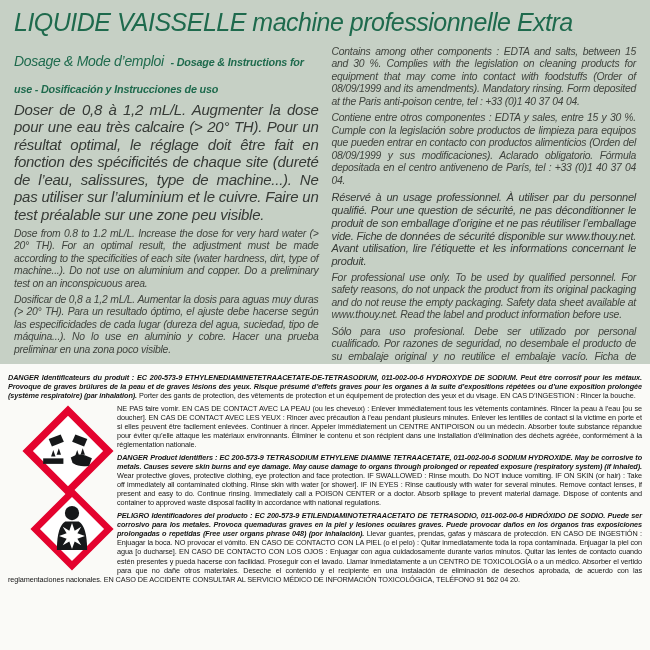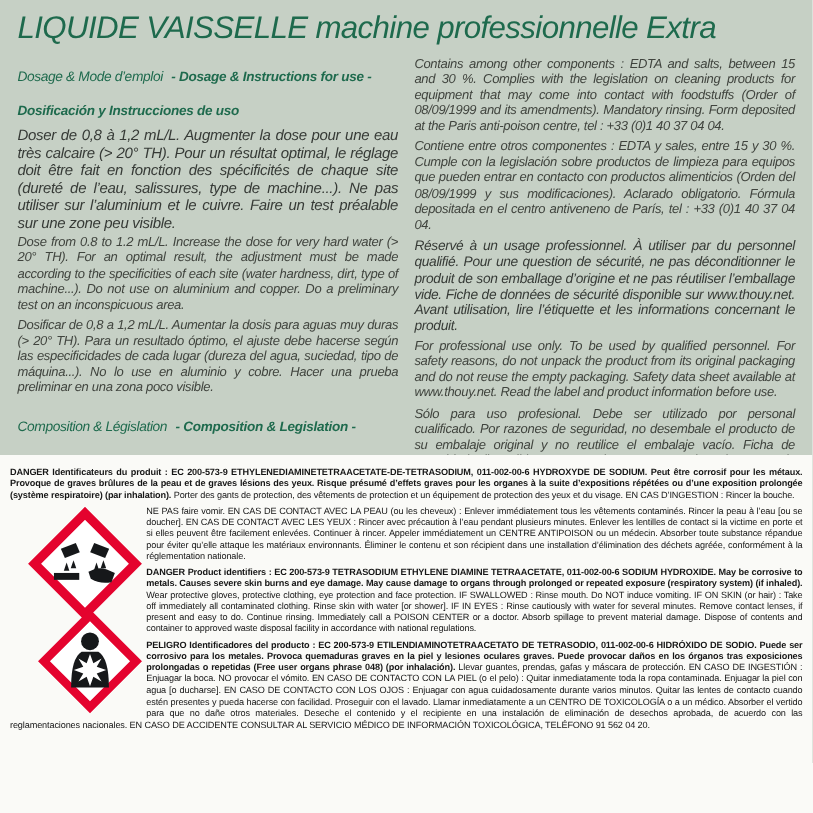--- a/index.html
+++ b/index.html
@@ -25,26 +25,26 @@
     margin: 0 0 7px;
     font-size: 11.5px; letter-spacing: -0.2px;
     color: #83a593;
   }
 
   
   .columns { display: flex; gap: 13px; }
   .col { flex: 1; min-width: 0; }
 
   .sec-heading { color: #1e6a4d; margin: 7px 0 2px; line-height: 1.12; }
-  .sec-heading .main { font-size: 11px; font-weight: 400; letter-spacing: -0.3px; }
+  .sec-heading .main { font-size: 14px; font-weight: 400; letter-spacing: -0.3px; }
   .sec-heading .sub  { font-size: 10.8px; font-weight: 700; letter-spacing: -0.2px; }
 
   .p-fr {
     margin: 2px 0 4px;
-    font-size: 12px; line-height: 1.17; letter-spacing: -0.25px;
+    font-size: 15px; line-height: 1.17; letter-spacing: -0.25px;
     color: #363a36; text-align: justify;
   }
   .p-fr-big { font-size: 11px; line-height: 1.16; }
   .p-sub {
     margin: 4px 0;
     font-size: 10.4px; line-height: 1.2; letter-spacing: -0.25px;
     color: #40443e; text-align: justify;
   }
 
   
@@ -53,21 +53,21 @@
     background: #fafaf7;
     padding: 9px 8px 2px;
     color: #161616;
     overflow: hidden;
   }
   .danger p {
     margin: 0 0 3.5px;
     font-size: 7.3px; line-height: 1.25; letter-spacing: -0.1px;
     text-align: justify;
   }
-  .danger b { font-weight: 700; }
+  .danger b { font-weight: 700; font-style: italic; }
 
   .picto-col { float: left; width: 106px; margin: 1px 3px 0 0; }
   .picto { display: block; }
   .picto-1 { width: 92px; height: 92px; margin-left: 14px; }
   .picto-2 { width: 84px; height: 84px; margin-left: 22px; margin-top: -10px; }
 </style>
 </head>
 <body>
 
 <div class="label">

